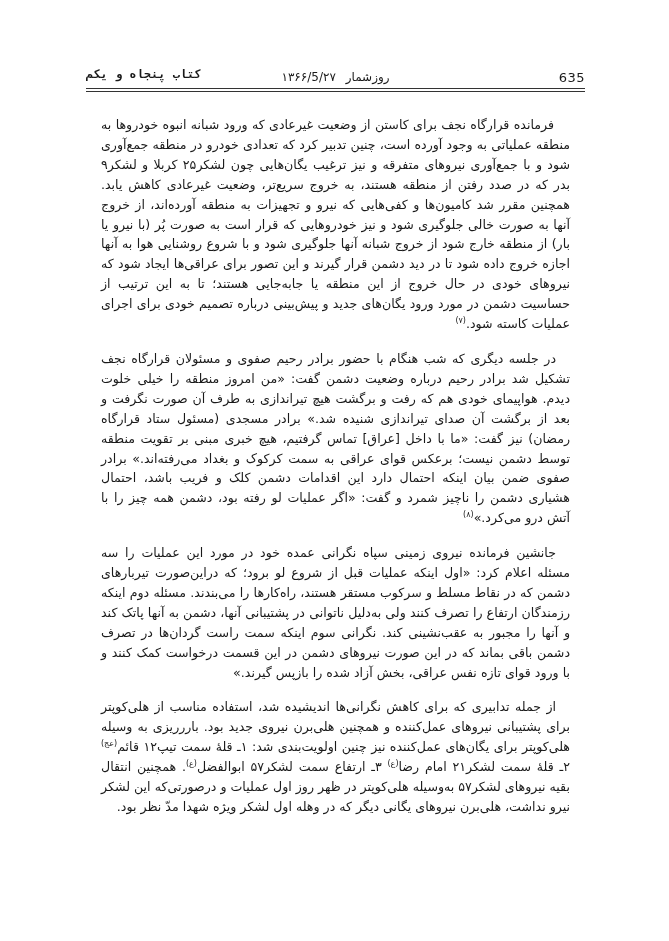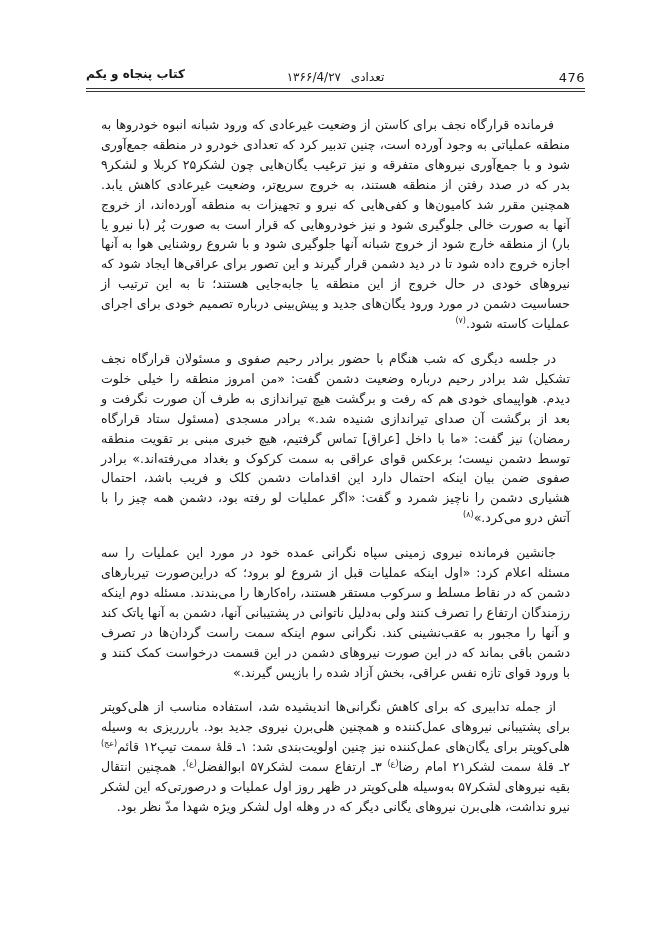--- a/index.html
+++ b/index.html
@@ -42,20 +42,21 @@
       margin-right: 6px;
       font-size: 12px;
     }
     .header-book-title {
       position: absolute;
       left: 0;
       top: 3px;
       font-size: 12px;
       font-weight: bold;
       direction: rtl;
+      font-family: Liberation Mono, monospace;
     }
     .header-rule {
       position: absolute;
       left: 0;
       right: 0;
       top: 24px;
       height: 0;
       border-top: 1px solid #333;
     }
     .header-rule.second {
@@ -82,24 +83,24 @@
     sup.fn {
       font-size: 8px;
       line-height: 0;
       vertical-align: super;
     }
   </style>
 </head>
 <body>
 
 <div class="page-header">
-  <span class="header-page-number">476</span>
+  <span class="header-page-number">635</span>
   <div class="header-center">
-    <span>تعدادی</span>
-    <span class="date">۱۳۶۶/4/۲۷</span>
+    <span>روزشمار</span>
+    <span class="date">۱۳۶۶/5/۲۷</span>
   </div>
   <span class="header-book-title">کتاب پنجاه و یکم</span>
   <div class="header-rule"></div>
   <div class="header-rule second"></div>
 </div>
 
 <div class="body-text">
   <p><span>فرمانده قرارگاه نجف برای کاستن از وضعیت غیرعادی که ورود شبانه انبوه خودروها به منطقه عملیاتی به وجود آورده است، چنین تدبیر کرد که تعدادی خودرو در منطقه جمع‌آوری شود و با جمع‌آوری نیروهای متفرقه و نیز ترغیب یگان‌هایی چون لشکر۲۵ کربلا و لشکر۹ بدر که در صدد رفتن از منطقه هستند، به خروج سریع‌تر، وضعیت غیرعادی کاهش یابد. همچنین مقرر شد کامیون‌ها و کفی‌هایی که نیرو و تجهیزات به منطقه آورده‌اند، از خروج آنها به صورت خالی جلوگیری شود و نیز خودروهایی که قرار است به صورت پُر (با نیرو یا بار) از منطقه خارج شود از خروج شبانه آنها جلوگیری شود و با شروع روشنایی هوا به آنها اجازه خروج داده شود تا در دید دشمن قرار گیرند و این تصور برای عراقی‌ها ایجاد شود که نیروهای خودی در حال خروج از این منطقه یا جابه‌جایی هستند؛ تا به این ترتیب از حساسیت دشمن در مورد ورود یگان‌های جدید و پیش‌بینی درباره تصمیم خودی برای اجرای عملیات کاسته شود.</span><sup class="fn">(۷)</sup></p>
   <p><span>در جلسه دیگری که شب هنگام با حضور برادر رحیم صفوی و مسئولان قرارگاه نجف تشکیل شد برادر رحیم درباره وضعیت دشمن گفت: «من امروز منطقه را خیلی خلوت دیدم. هواپیمای خودی هم که رفت و برگشت هیچ تیراندازی به طرف آن صورت نگرفت و بعد از برگشت آن صدای تیراندازی شنیده شد.» برادر مسجدی (مسئول ستاد قرارگاه رمضان) نیز گفت: «ما با داخل [عراق] تماس گرفتیم، هیچ خبری مبنی بر تقویت منطقه توسط دشمن نیست؛ برعکس قوای عراقی به سمت کرکوک و بغداد می‌رفته‌اند.» برادر صفوی ضمن بیان اینکه احتمال دارد این اقدامات دشمن کلک و فریب باشد، احتمال هشیاری دشمن را ناچیز شمرد و گفت: «اگر عملیات لو رفته بود، دشمن همه چیز را با آتش درو می‌کرد.»</span><sup class="fn">(۸)</sup></p>
   <p><span>جانشین فرمانده نیروی زمینی سپاه نگرانی عمده خود در مورد این عملیات را سه مسئله اعلام کرد: «اول اینکه عملیات قبل از شروع لو برود؛ که دراین‌صورت تیربارهای دشمن که در نقاط مسلط و سرکوب مستقر هستند، راه‌کارها را می‌بندند. مسئله دوم اینکه رزمندگان ارتفاع را تصرف کنند ولی به‌دلیل ناتوانی در پشتیبانی آنها، دشمن به آنها پاتک کند و آنها را مجبور به عقب‌نشینی کند. نگرانی سوم اینکه سمت راست گردان‌ها در تصرف دشمن باقی بماند که در این صورت نیروهای دشمن در این قسمت درخواست کمک کنند و با ورود قوای تازه نفس عراقی، بخش آزاد شده را بازپس گیرند.»</span></p>

